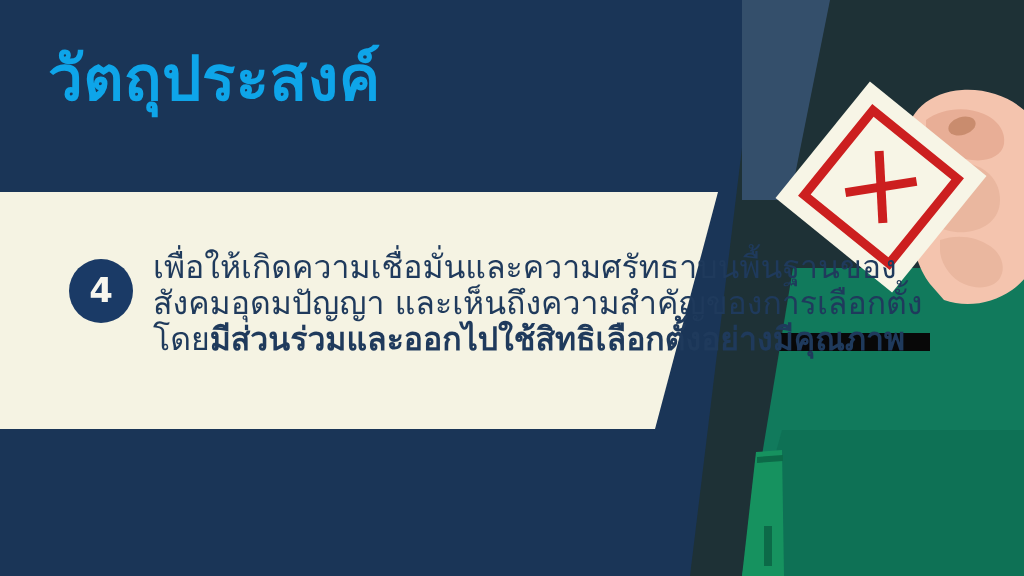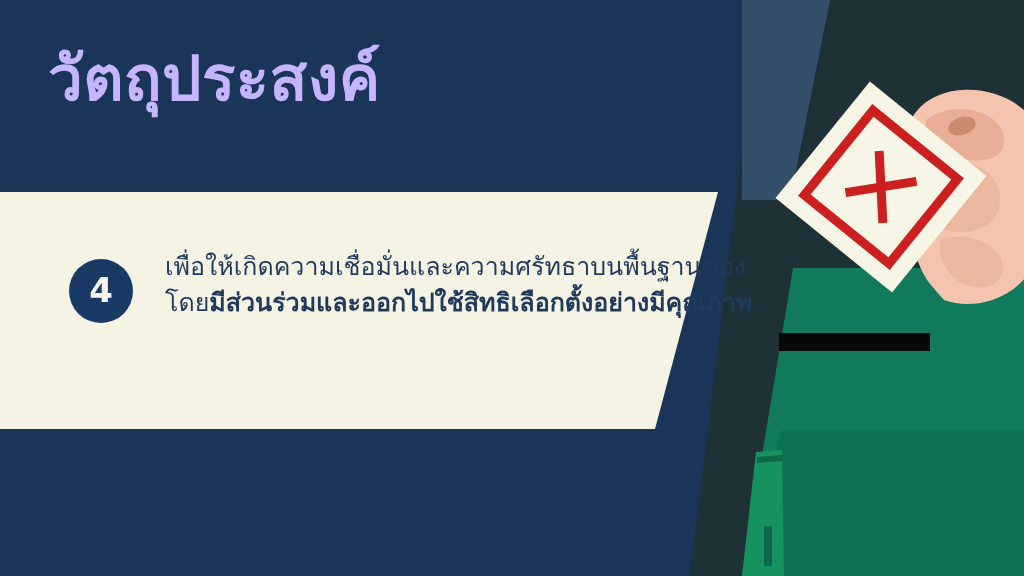--- a/index.html
+++ b/index.html
@@ -94,45 +94,45 @@
   
   .band{
     left:0; top:192px; width:1024px; height:237px;
     background:#f5f3e3;
     clip-path: polygon(0px 0px, 718px 0px, 655px 237px, 0px 237px);
   }
 
   
   .title{
     position:absolute; left:48px; top:42px;
-    color:#c4b5fd;
+    color:#0ea5e9;
     font-size:62px; line-height:1.18;
     font-weight:700;
     letter-spacing:.5px;
     white-space:nowrap;
   }
 
   
   .bullet{
     position:absolute; left:69px; top:259px;
     width:64px; height:64px; border-radius:50%;
     background:#1a3a66;
     display:flex; align-items:center; justify-content:center;
   }
   .bullet-num{
     color:#f7f6ee; font-size:34px; font-weight:700; line-height:1;
     margin-top:-2px;
   }
 
   
   .body{
-    position:absolute; left:165px; top:249px;
+    position:absolute; left:153px; top:249px;
     width:620px;
     color:#1f3a5c;
-    font-size:25px;
+    font-size:32px;
     line-height:36px;
   }
   .body .line{ white-space:nowrap; }
   .body .b{ font-weight:700;margin-top:20px; }
 </style>
 </head>
 <body>
 
 <div class="slide">
 
@@ -174,16 +174,17 @@
   <div class="layer band"></div>
 
   <div class="title">วัตถุประสงค์</div>
 
   <div class="bullet">
     <span class="bullet-num">4</span>
   </div>
 
   <div class="body">
     <div class="line">เพื่อให้เกิดความเชื่อมั่นและความศรัทธาบนพื้นฐานของ</div>
+    <div class="line">สังคมอุดมปัญญา และเห็นถึงความสำคัญของการเลือกตั้ง</div>
     <div class="line"><span>โดย</span><span class="b">มีส่วนร่วมและออกไปใช้สิทธิเลือกตั้งอย่างมีคุณภาพ</span></div>
   </div>
 
 </div>
 
 </body></html>

